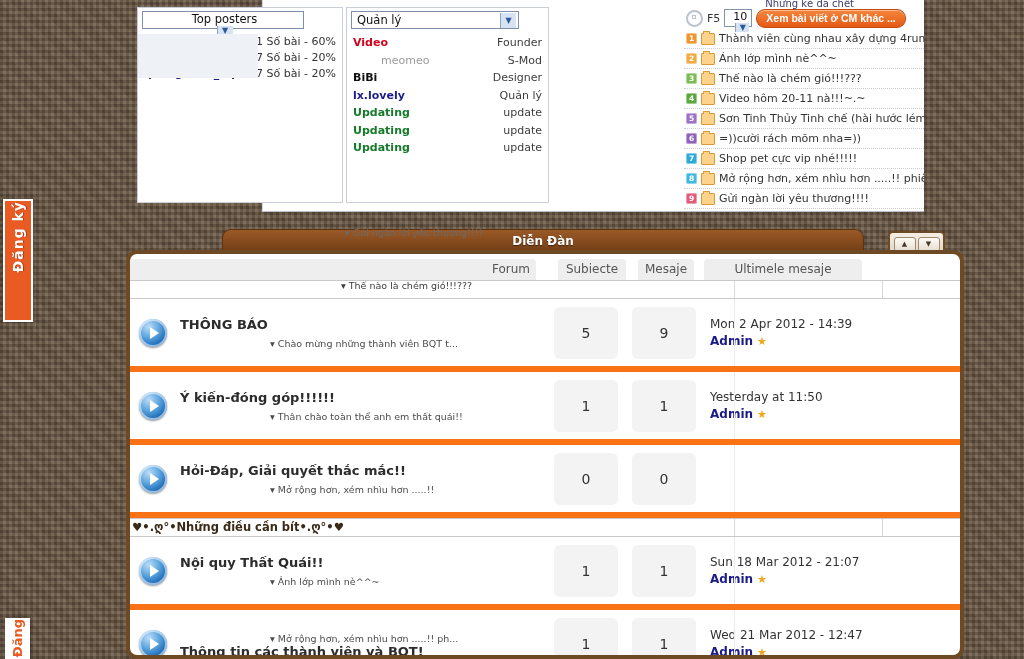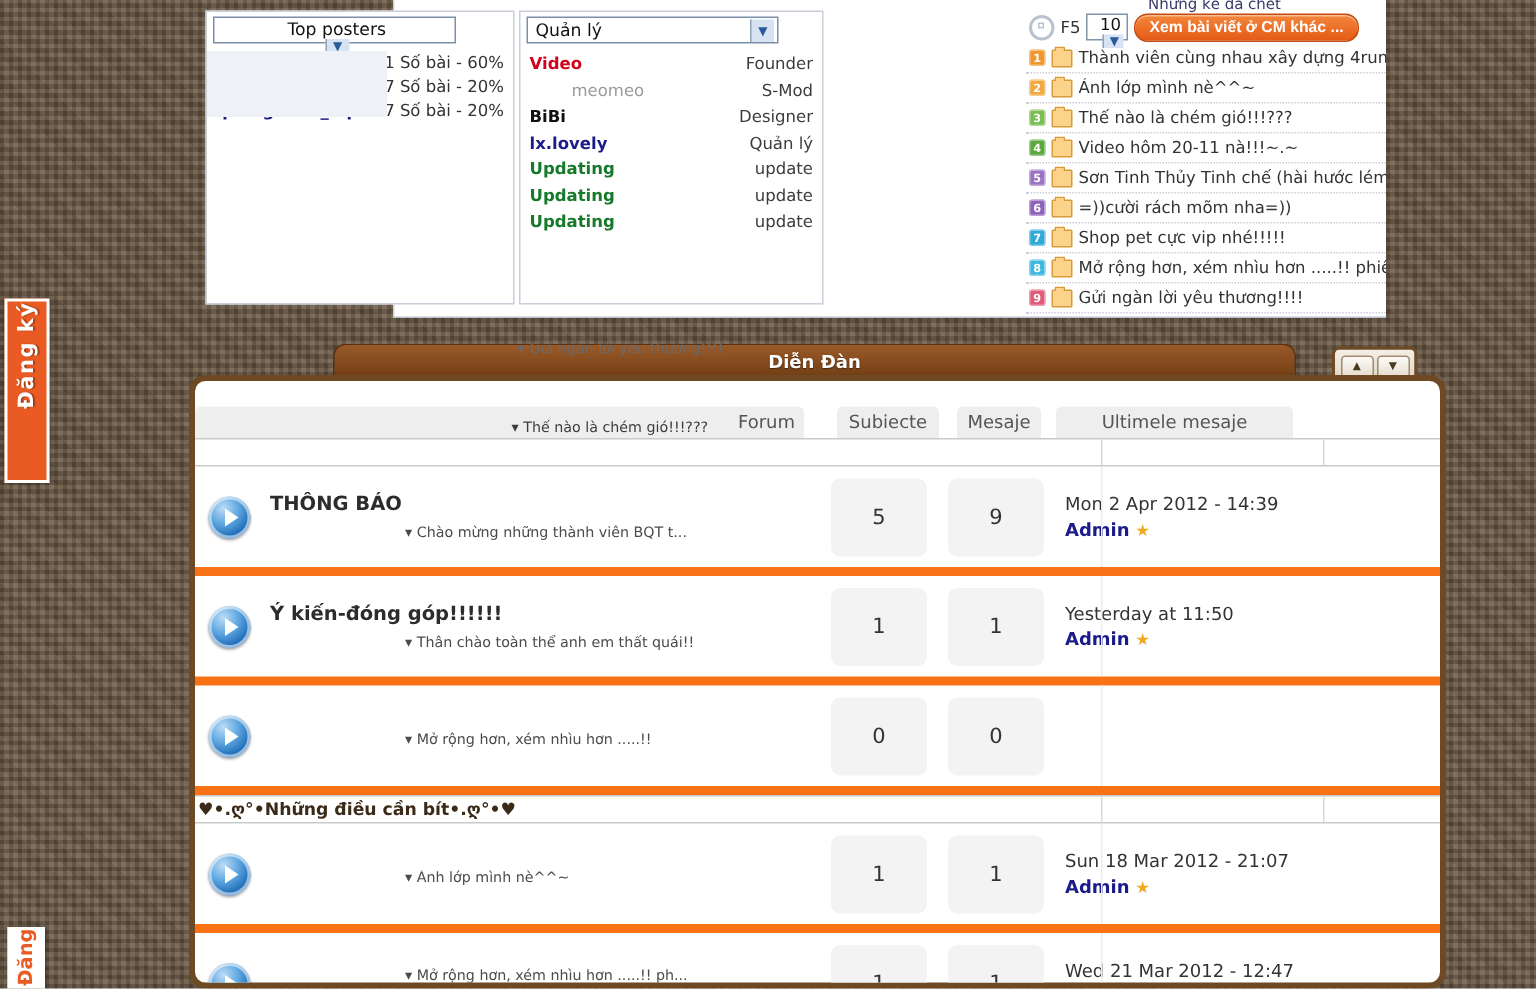--- a/index.html
+++ b/index.html
@@ -148,21 +148,21 @@
     border:1px solid #9e8straight;border:1px solid #9e8a6e;border-radius:3px;
     font-size:7px;color:#4a3a22;text-align:center;line-height:12px;cursor:pointer;
   }
   .forum-body{
     position:absolute;left:4px;top:28px;width:838px;height:409px;
     background:#fff;border:4px solid #6e4a24;border-radius:11px;
     box-sizing:border-box;overflow:hidden;
   }
   .forum-inner{position:absolute;left:0;top:0;width:830px;}
 
-  .col-head-row{display:flex;align-items:flex-end;height:26px;padding-top:12px;}
+  .col-head-row{display:flex;align-items:flex-end;height:26px;padding-top:0;}
   .ch{background:#eeeeee;border-radius:4px 4px 0 0;font-size:12px;color:#555;text-align:center;padding:3px 0 4px 0;}
   .ch-forum{width:400px;text-align:right;padding-right:6px;background:#eeeeee;}
   .ch-sub{width:68px;margin-left:22px;}
   .ch-msg{width:56px;margin-left:12px;}
   .ch-last{width:158px;margin-left:10px;}
 
   .cat-row{
     height:16px;border-top:1px solid #c9c9c9;border-bottom:1px solid #c9c9c9;
     background:#fff;font-size:11.5px;font-weight:bold;color:#3b2a17;
     padding:1px 0 0 2px;position:relative;
@@ -392,33 +392,35 @@
               <div>Yesterday at 11:50</div>
               <div><span class="who">Admin</span> <span class="star">★</span></div>
             </div>
             <span class="fr-vsep"></span>
           </div>
           <div class="forum-row">
             <div class="fr-icon">
               <span class="play-ico"></span>
             </div>
             <div class="fr-name">
+              <div class="fr-title">Hỏi-Đáp, Giải quyết thắc mắc!!</div>
               <div class="fr-sub">▾ Mở rộng hơn, xém nhìu hơn .....!!</div>
             </div>
             <div class="cnt">0</div>
             <div class="cnt">0</div>
             <div class="fr-last"></div>
             <span class="fr-vsep"></span>
           </div>
           <div class="cat-row"><span>♥•.ღ°•Những điều cần bít•.ღ°•♥</span><span class="colsep"></span><span class="colsep2"></span></div>
           <div class="forum-row">
             <div class="fr-icon">
               <span class="play-ico"></span>
             </div>
             <div class="fr-name">
+              <div class="fr-title">Nội quy Thất Quái!!</div>
               <div class="fr-sub">▾ Ảnh lớp mình nè^^~</div>
             </div>
             <div class="cnt">1</div>
             <div class="cnt">1</div>
             <div class="fr-last">
               <div>Sun 18 Mar 2012 - 21:07</div>
               <div><span class="who">Admin</span> <span class="star">★</span></div>
             </div>
             <span class="fr-vsep"></span>
           </div>

